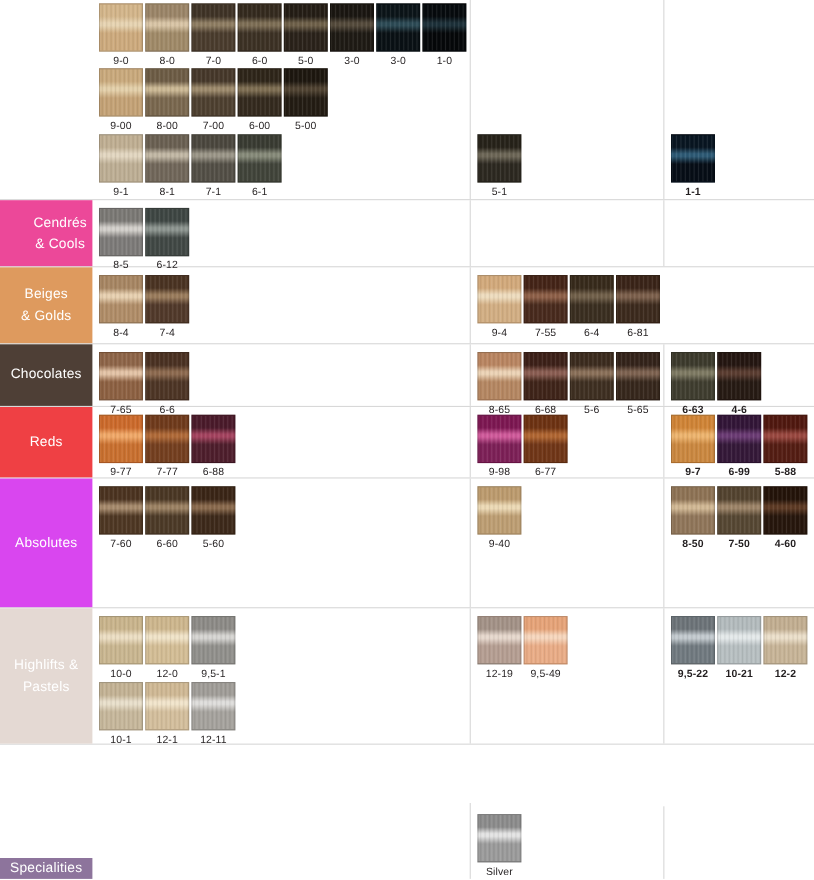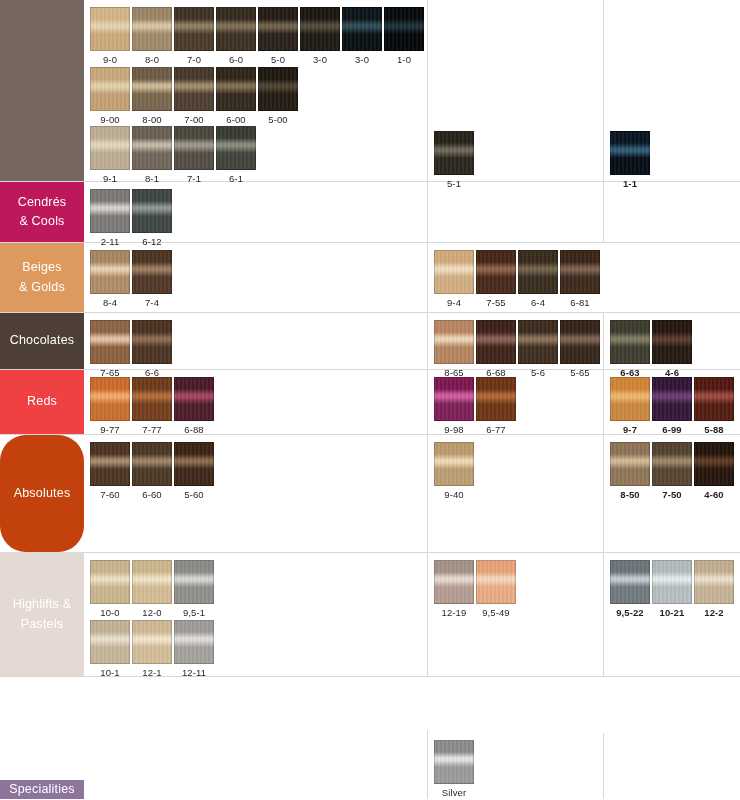--- a/index.html
+++ b/index.html
@@ -98,21 +98,21 @@
     padding-top: 4px;
     white-space: nowrap;
     letter-spacing: 0.1px;
   }
 </style>
 </head>
 <body>
 
 <div id="chart">
   <div class="grid">
-      <div class="row" style="height: 182px;">
+      <div class="row" style="height: 182px; align-items: flex-end;">
         <div class="cat-cell" style="background: rgb(117, 103, 95);">
           <div>
             <span class="lbl"></span>
           </div>
         </div>
         <div class="col col-1">
           <div class="swatch-rows">
             <div class="swatch-line">
               <div class="sw">
                 <div class="chip" style="background: linear-gradient(rgb(211, 181, 138) 0%, rgb(211, 181, 138) 26%, rgb(230, 211, 177) 40%, rgb(230, 211, 177) 46%, rgb(205, 170, 125) 62%, rgb(205, 170, 125) 100%);"></div>
@@ -208,32 +208,32 @@
             <div class="swatch-line">
               <div class="sw">
                 <div class="chip" style="background: linear-gradient(rgb(8, 21, 33) 0%, rgb(8, 21, 33) 26%, rgb(45, 90, 117) 40%, rgb(45, 90, 117) 46%, rgb(6, 13, 22) 62%, rgb(6, 13, 22) 100%);"></div>
                 <div class="code">1-1</div>
               </div>
             </div>
           </div>
         </div>
       </div>
       <div class="row" style="height: 61px;">
-        <div class="cat-cell" style="background: #be185d;">
+        <div class="cat-cell" style="background: #ec4899; justify-content: flex-end;">
           <div>
             <span class="lbl">Cendrés</span>
             <span class="lbl">&amp; Cools</span>
           </div>
         </div>
         <div class="col col-1">
           <div class="swatch-rows">
             <div class="swatch-line">
               <div class="sw">
                 <div class="chip" style="background: linear-gradient(rgb(123, 121, 117) 0%, rgb(123, 121, 117) 26%, rgb(211, 208, 203) 40%, rgb(211, 208, 203) 46%, rgb(125, 123, 121) 62%, rgb(125, 123, 121) 100%);"></div>
-                <div class="code">2-11</div>
+                <div class="code">8-5</div>
               </div>
               <div class="sw">
                 <div class="chip" style="background: linear-gradient(rgb(62, 70, 67) 0%, rgb(62, 70, 67) 26%, rgb(141, 149, 144) 40%, rgb(141, 149, 144) 46%, rgb(65, 72, 69) 62%, rgb(65, 72, 69) 100%);"></div>
                 <div class="code">6-12</div>
               </div>
             </div>
           </div>
         </div>
         <div class="col col-2">
           <div class="swatch-rows">
@@ -398,21 +398,21 @@
               </div>
               <div class="sw">
                 <div class="chip" style="background: linear-gradient(rgb(80, 24, 15) 0%, rgb(80, 24, 15) 26%, rgb(154, 72, 64) 40%, rgb(154, 72, 64) 46%, rgb(84, 29, 19) 62%, rgb(84, 29, 19) 100%);"></div>
                 <div class="code">5-88</div>
               </div>
             </div>
           </div>
         </div>
       </div>
       <div class="row" style="height: 118px;">
-        <div class="cat-cell" style="background: #c2410c; border-radius: 26px;">
+        <div class="cat-cell" style="background: #d946ef;">
           <div>
             <span class="lbl">Absolutes</span>
           </div>
         </div>
         <div class="col col-1">
           <div class="swatch-rows">
             <div class="swatch-line">
               <div class="sw">
                 <div class="chip" style="background: linear-gradient(rgb(75, 51, 32) 0%, rgb(75, 51, 32) 26%, rgb(166, 138, 108) 40%, rgb(166, 138, 108) 46%, rgb(78, 55, 35) 62%, rgb(78, 55, 35) 100%);"></div>
                 <div class="code">7-60</div>

